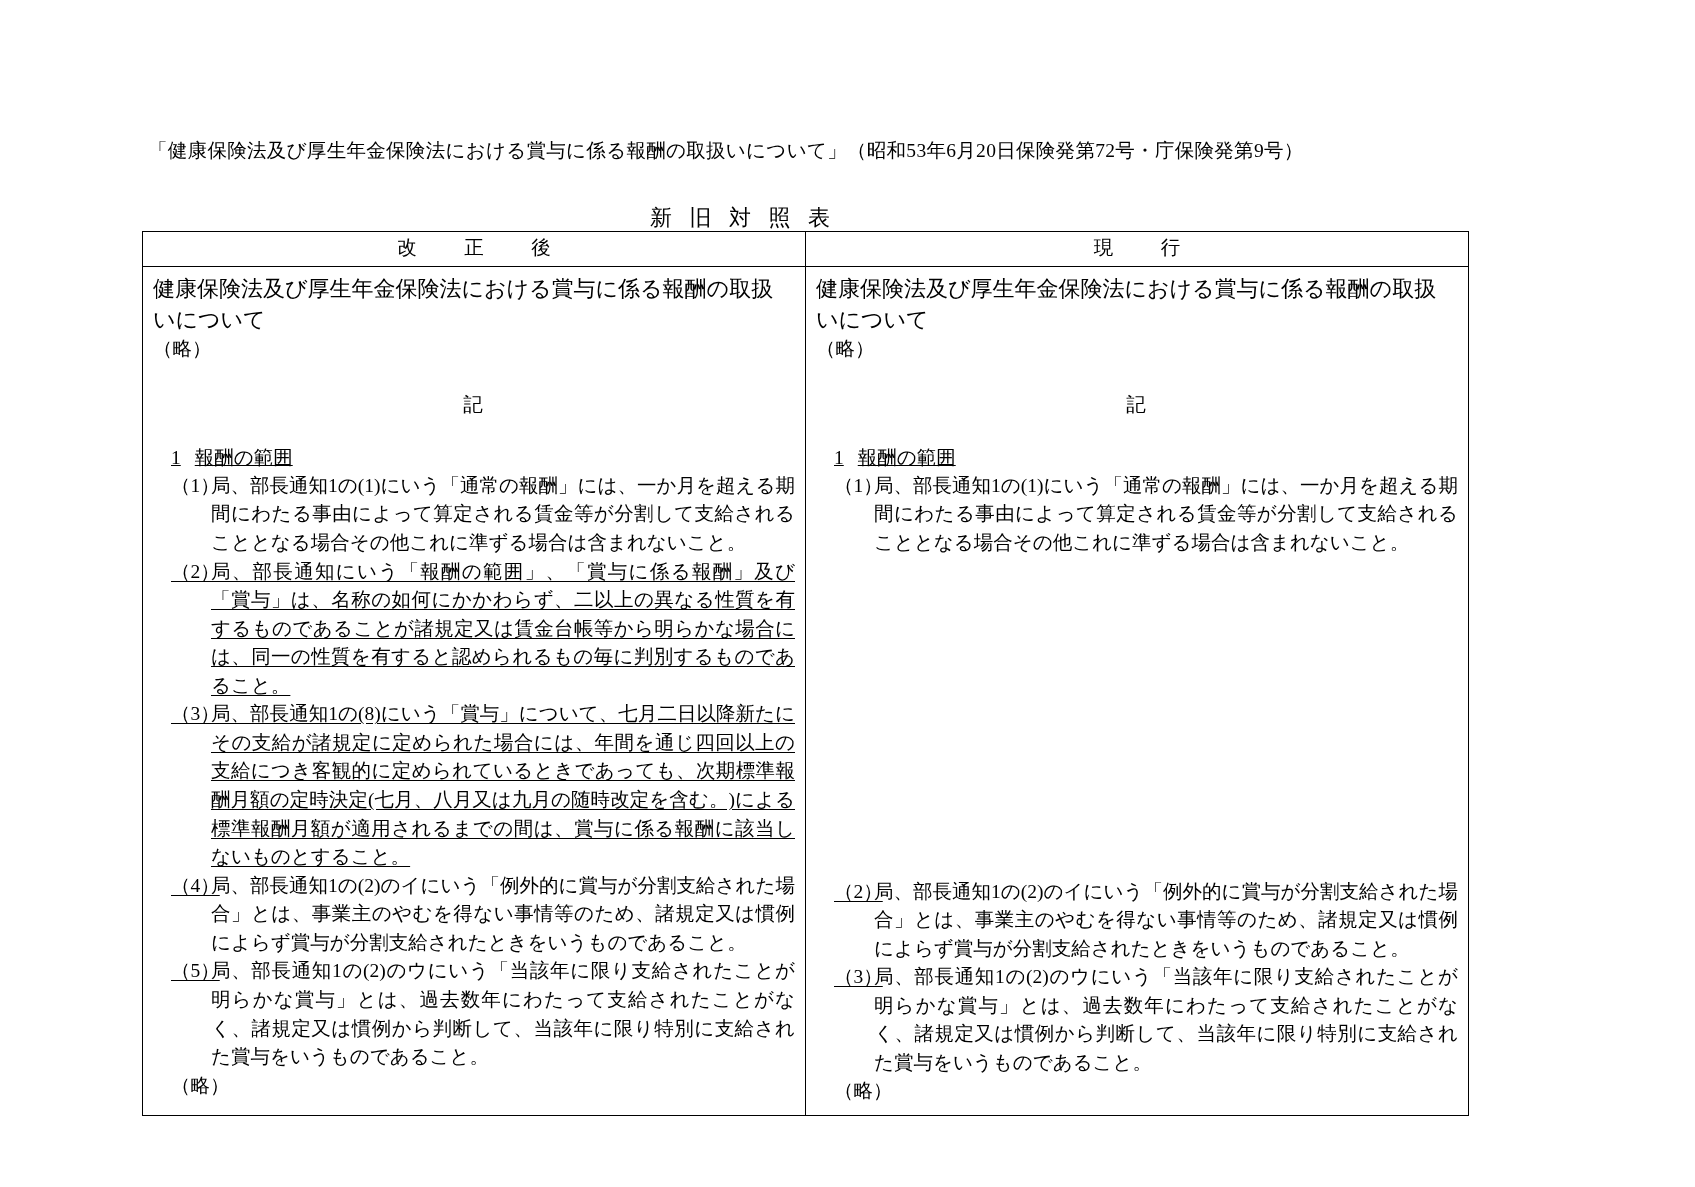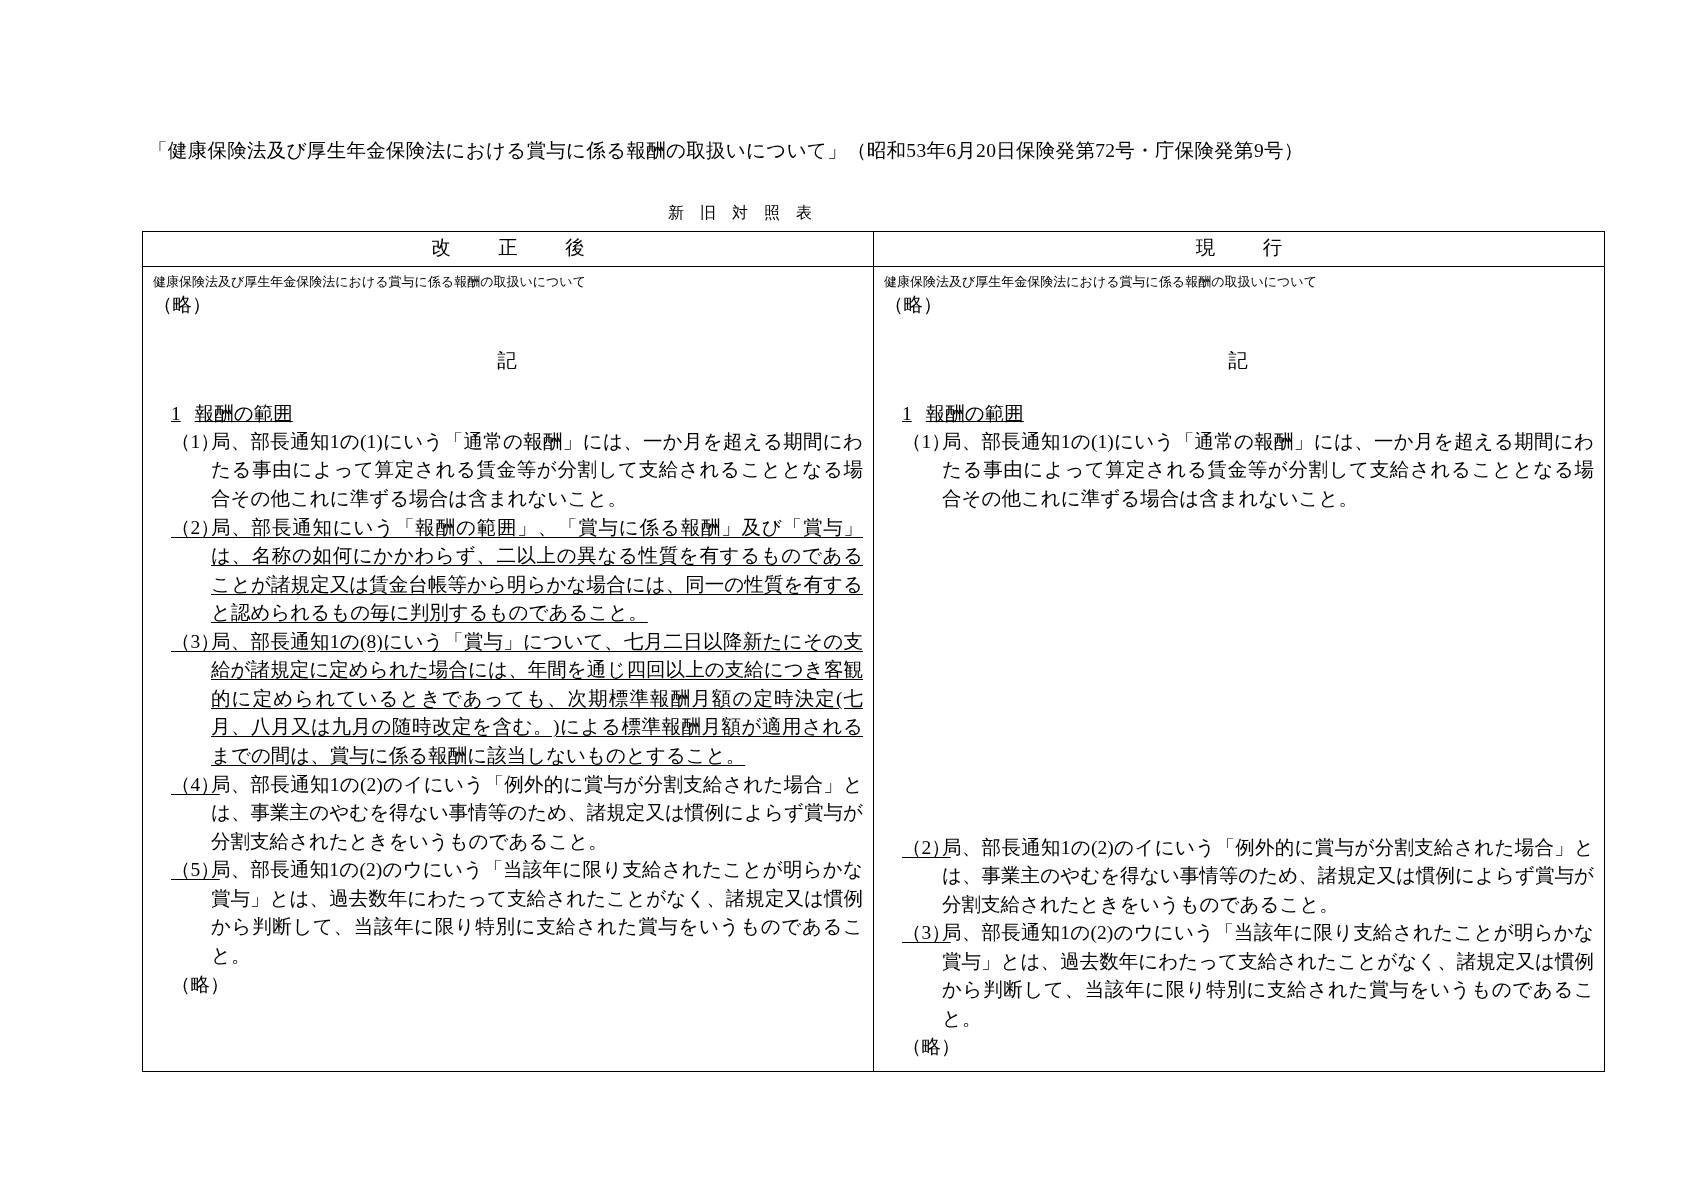--- a/index.html
+++ b/index.html
@@ -29,28 +29,28 @@
     font-size: 19.5px;
     letter-spacing: 0.3px;
     white-space: nowrap;
   }
   .table-title {
     position: absolute;
     left: 0;
     top: 152px;
     width: 1486px;
     text-align: center;
-    font-size: 16px;
+    font-size: 22px;
     letter-spacing: 6px;
   }
   table.compare {
     position: absolute;
     left: 142px;
     top: 180px;
-    width: 1463px;
+    width: 1327px;
     border-collapse: collapse;
     table-layout: fixed;
   }
   table.compare th, table.compare td {
     border: 1.3px solid #000000;
     vertical-align: top;
     padding: 0;
   }
   table.compare th {
     height: 28px;
@@ -58,21 +58,21 @@
     font-size: 19.5px;
     letter-spacing: 14px;
     text-indent: 14px;
     padding: 2px 0 4px 0;
   }
   table.compare td {
     height: 760px;
     padding: 6px 10px 10px 10px;
   }
   .col-title {
-    font-size: 13px;
+    font-size: 22px;
     line-height: 1.42;
   }
   .ryaku {
     font-size: 19.5px;
     line-height: 1.42;
   }
   .ki {
     font-size: 19.5px;
     text-align: center;
     margin-top: 28px;

